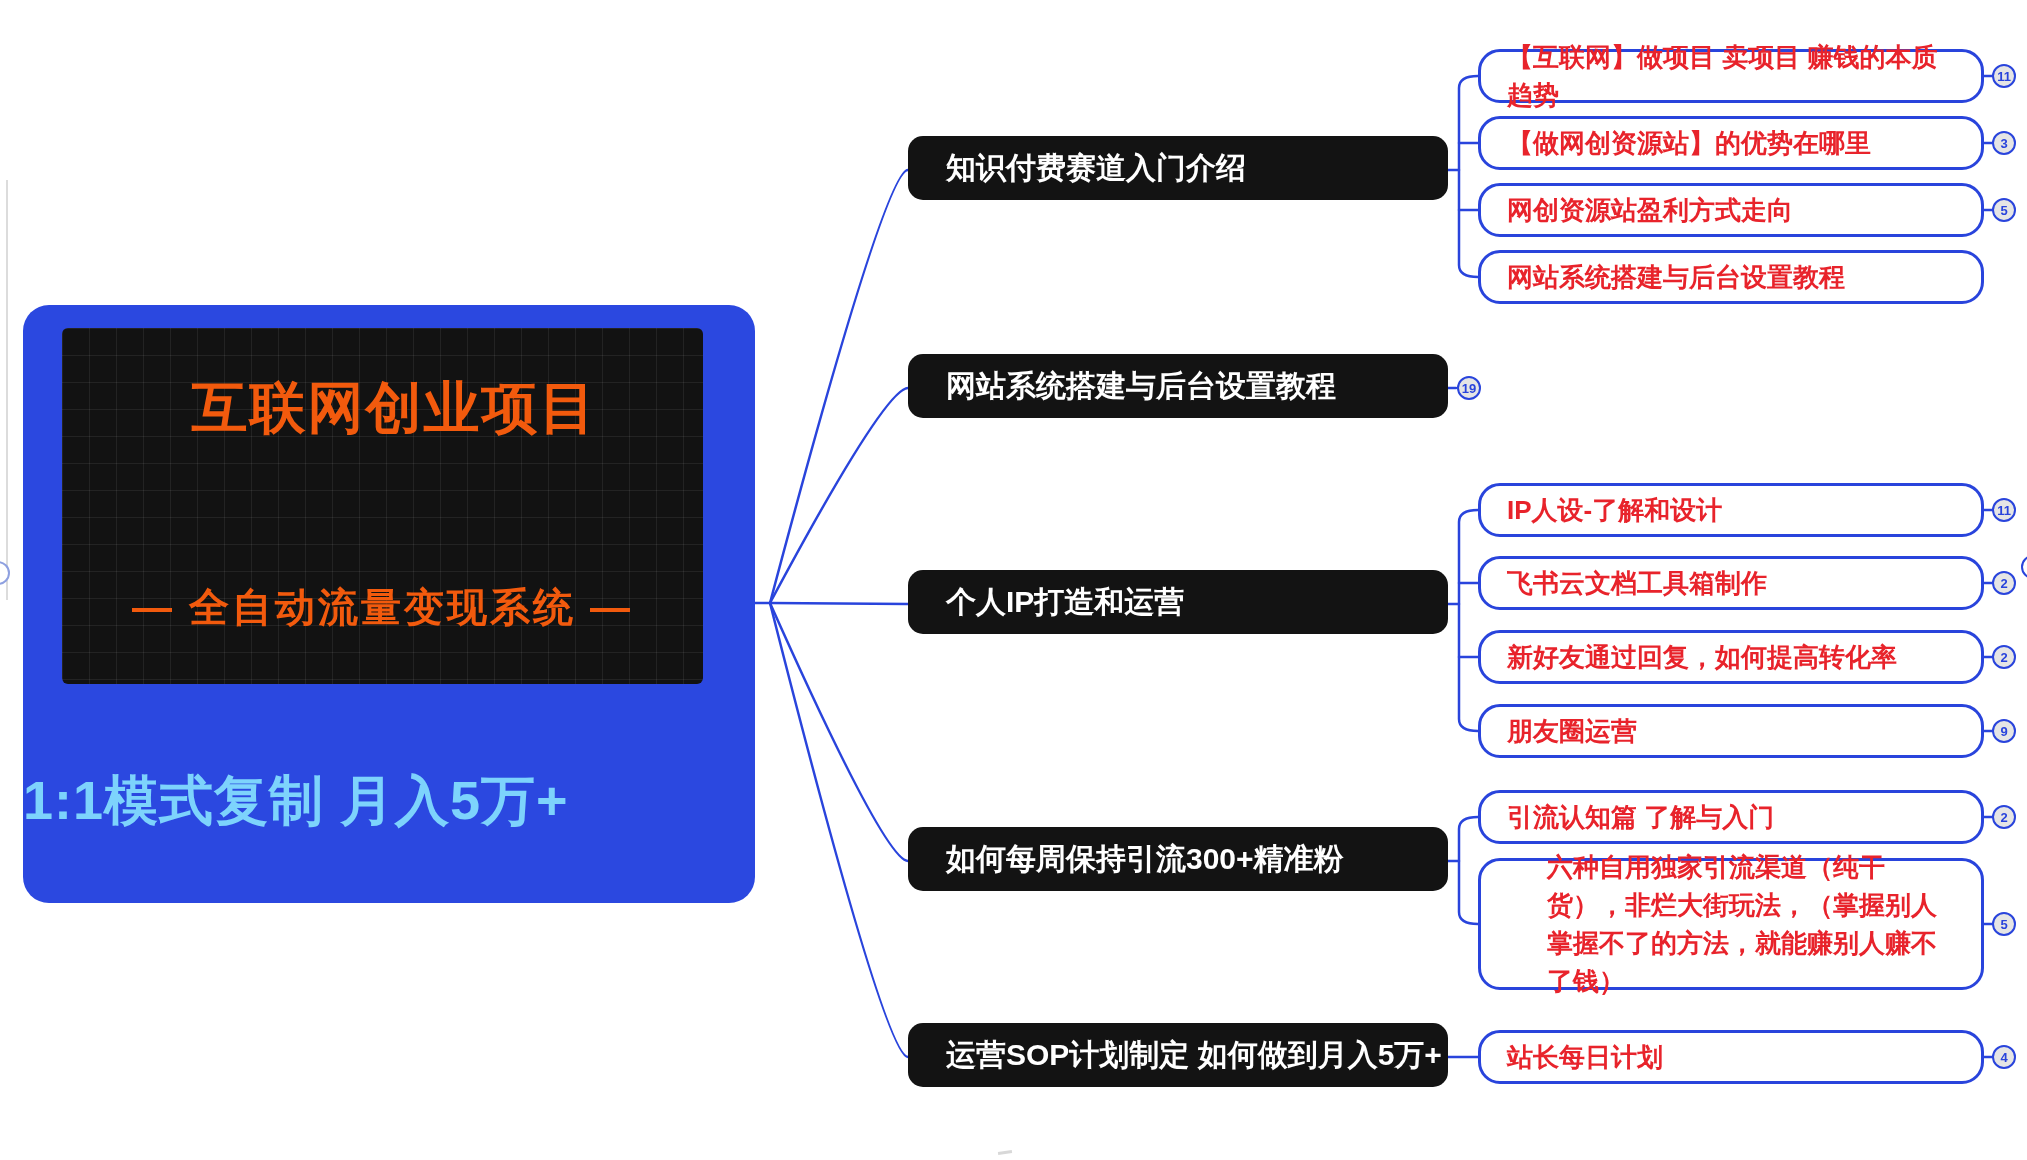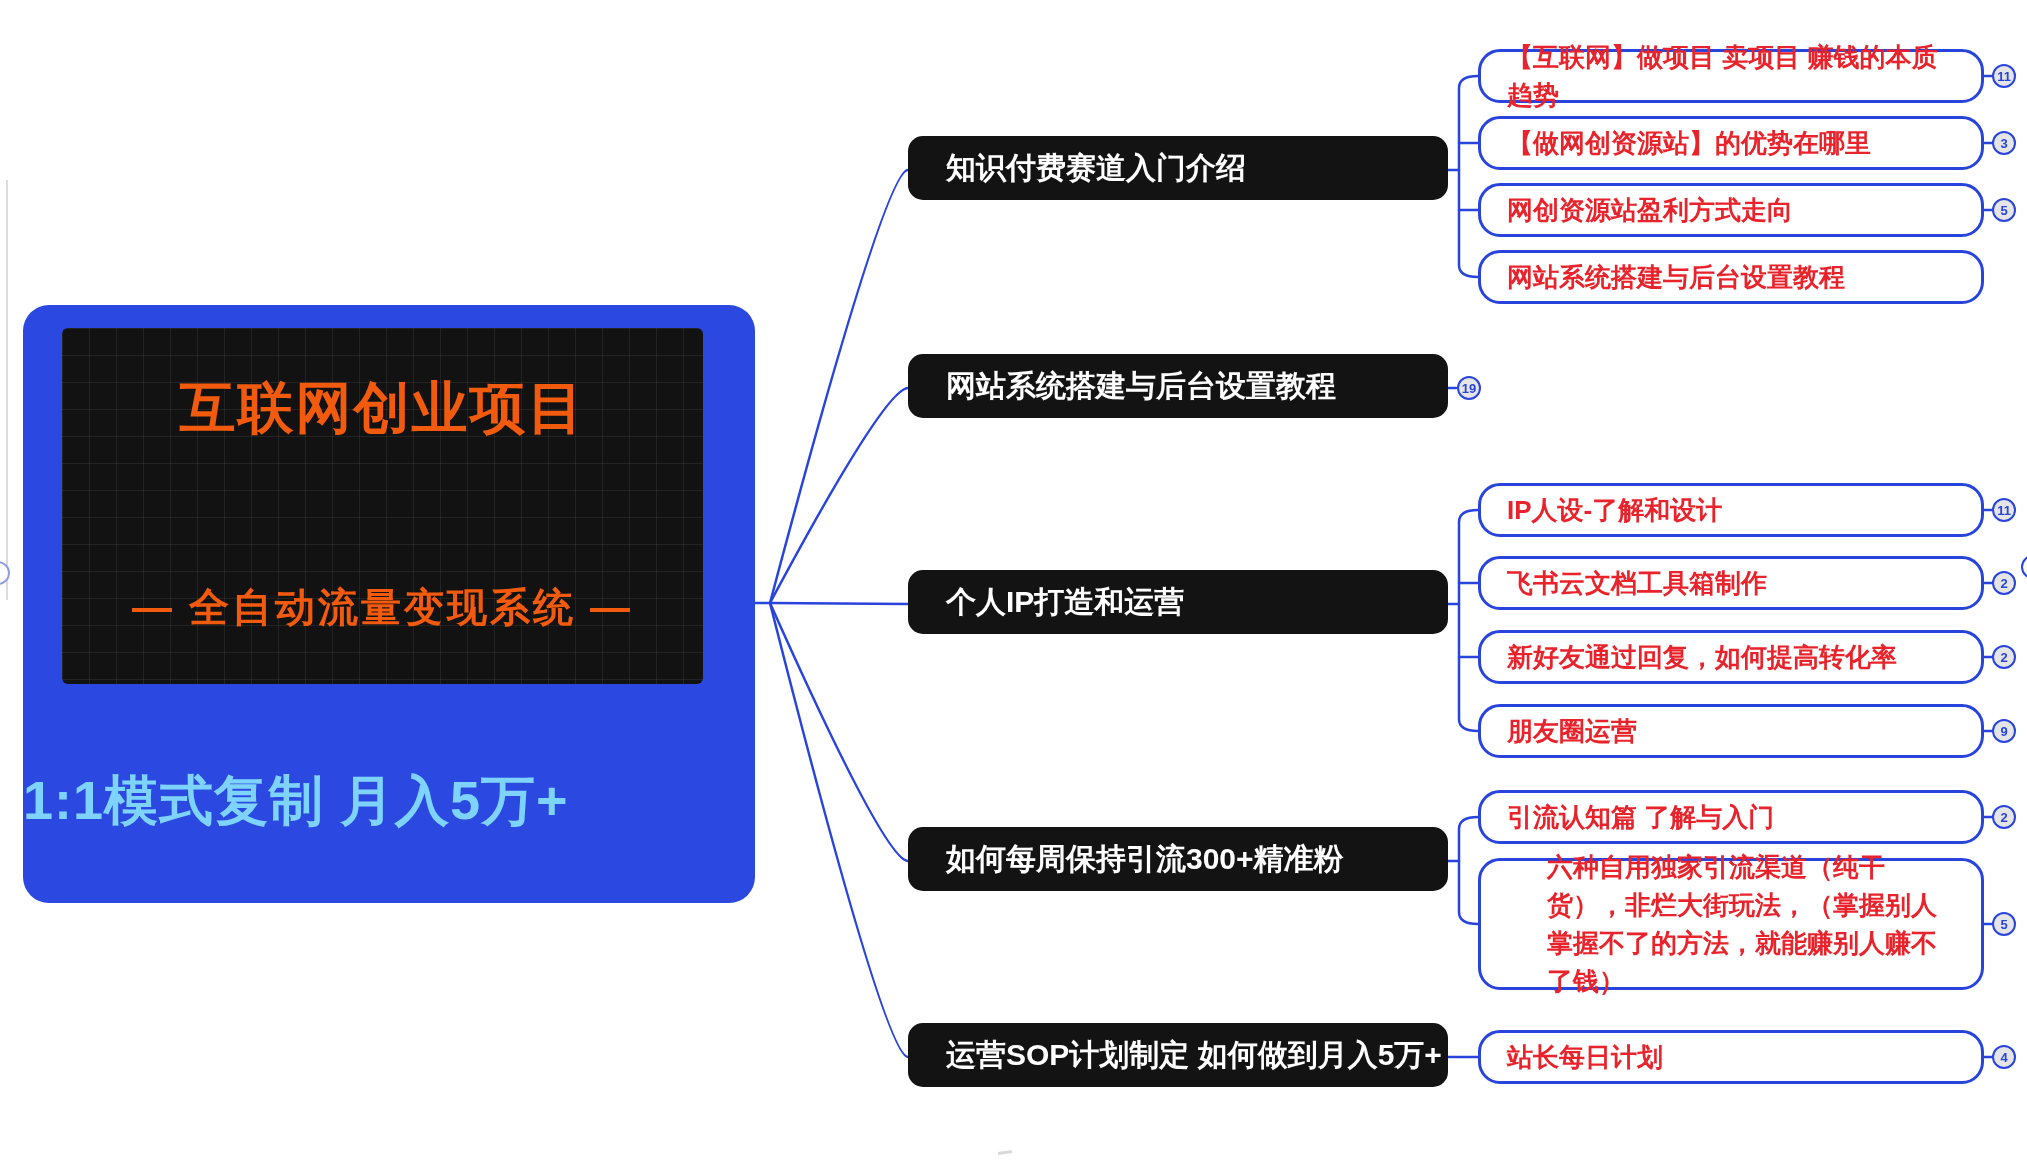--- a/index.html
+++ b/index.html
@@ -14,21 +14,21 @@
   }
   .root-black{
     position:absolute;left:39px;top:23px;width:641px;height:356px;
     background:#121212;border-radius:6px;overflow:hidden;
     background-image:
       linear-gradient(rgba(255,255,255,0.07) 1px,transparent 1px),
       linear-gradient(90deg,rgba(255,255,255,0.07) 1px,transparent 1px);
     background-size:27px 27px;
   }
   .root-title1{position:absolute;left:0;top:43px;width:100%;text-align:center;
-    font-size:56px;font-weight:bold;color:#f25a0d;letter-spacing:2px;}
+    font-size:56px;font-weight:bold;color:#f25a0d;letter-spacing:2px;padding-left:12px;}
   .root-title2{position:absolute;left:0;top:128px;width:100%;text-align:center;
     font-size:76px;font-weight:bold;color:#ffffff;}
   .root-title3{position:absolute;left:0;top:252px;width:100%;text-align:center;
     font-size:40px;font-weight:bold;color:#f25a0d;letter-spacing:3px;}
   .root-sub1{position:absolute;left:0;top:398px;width:100%;text-align:center;
     font-size:44px;font-weight:bold;color:#ffffff;}
   .root-sub2{position:absolute;left:0;top:460px;width:100%;text-align:left;
     font-size:54px;font-weight:bold;color:#7dd3fc;letter-spacing:1px;}
   
   .branch{

